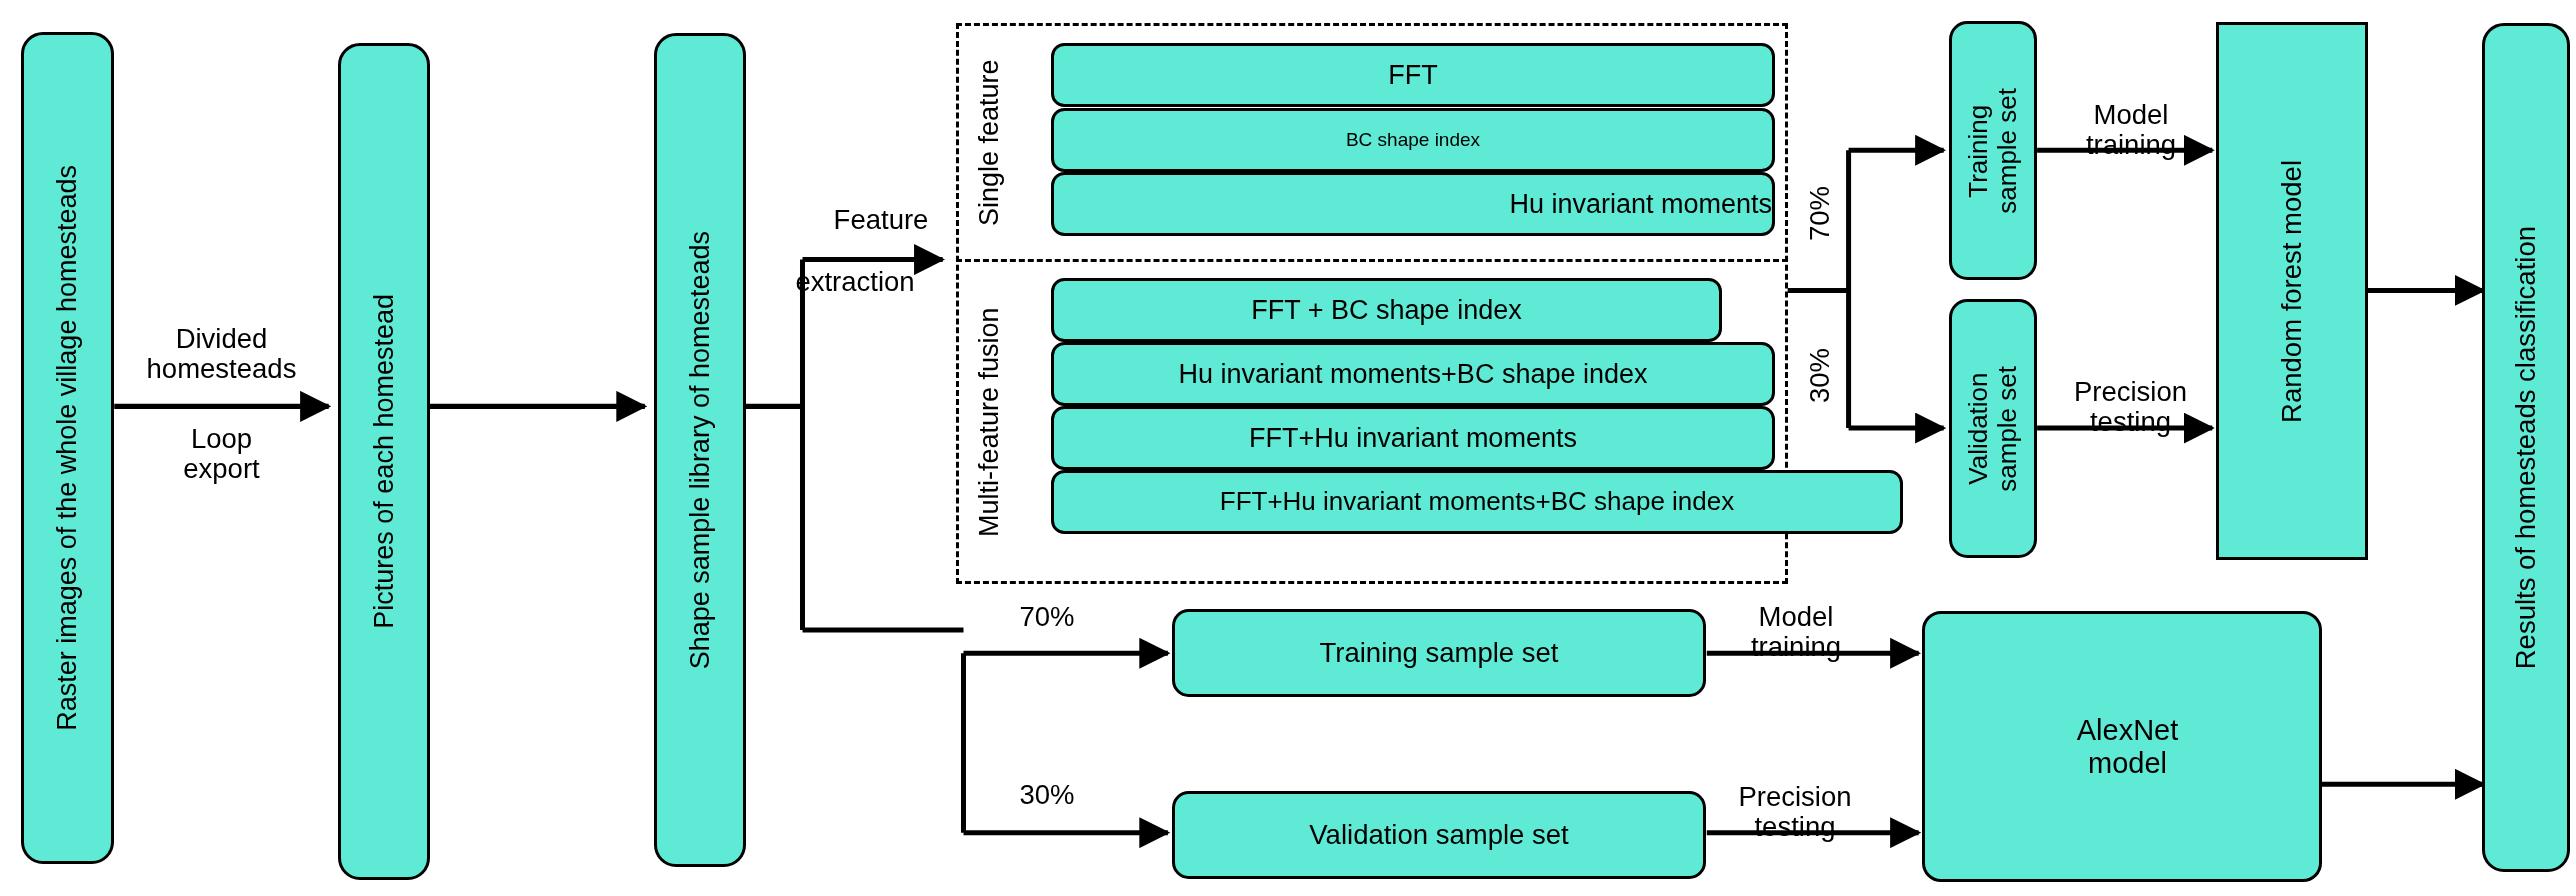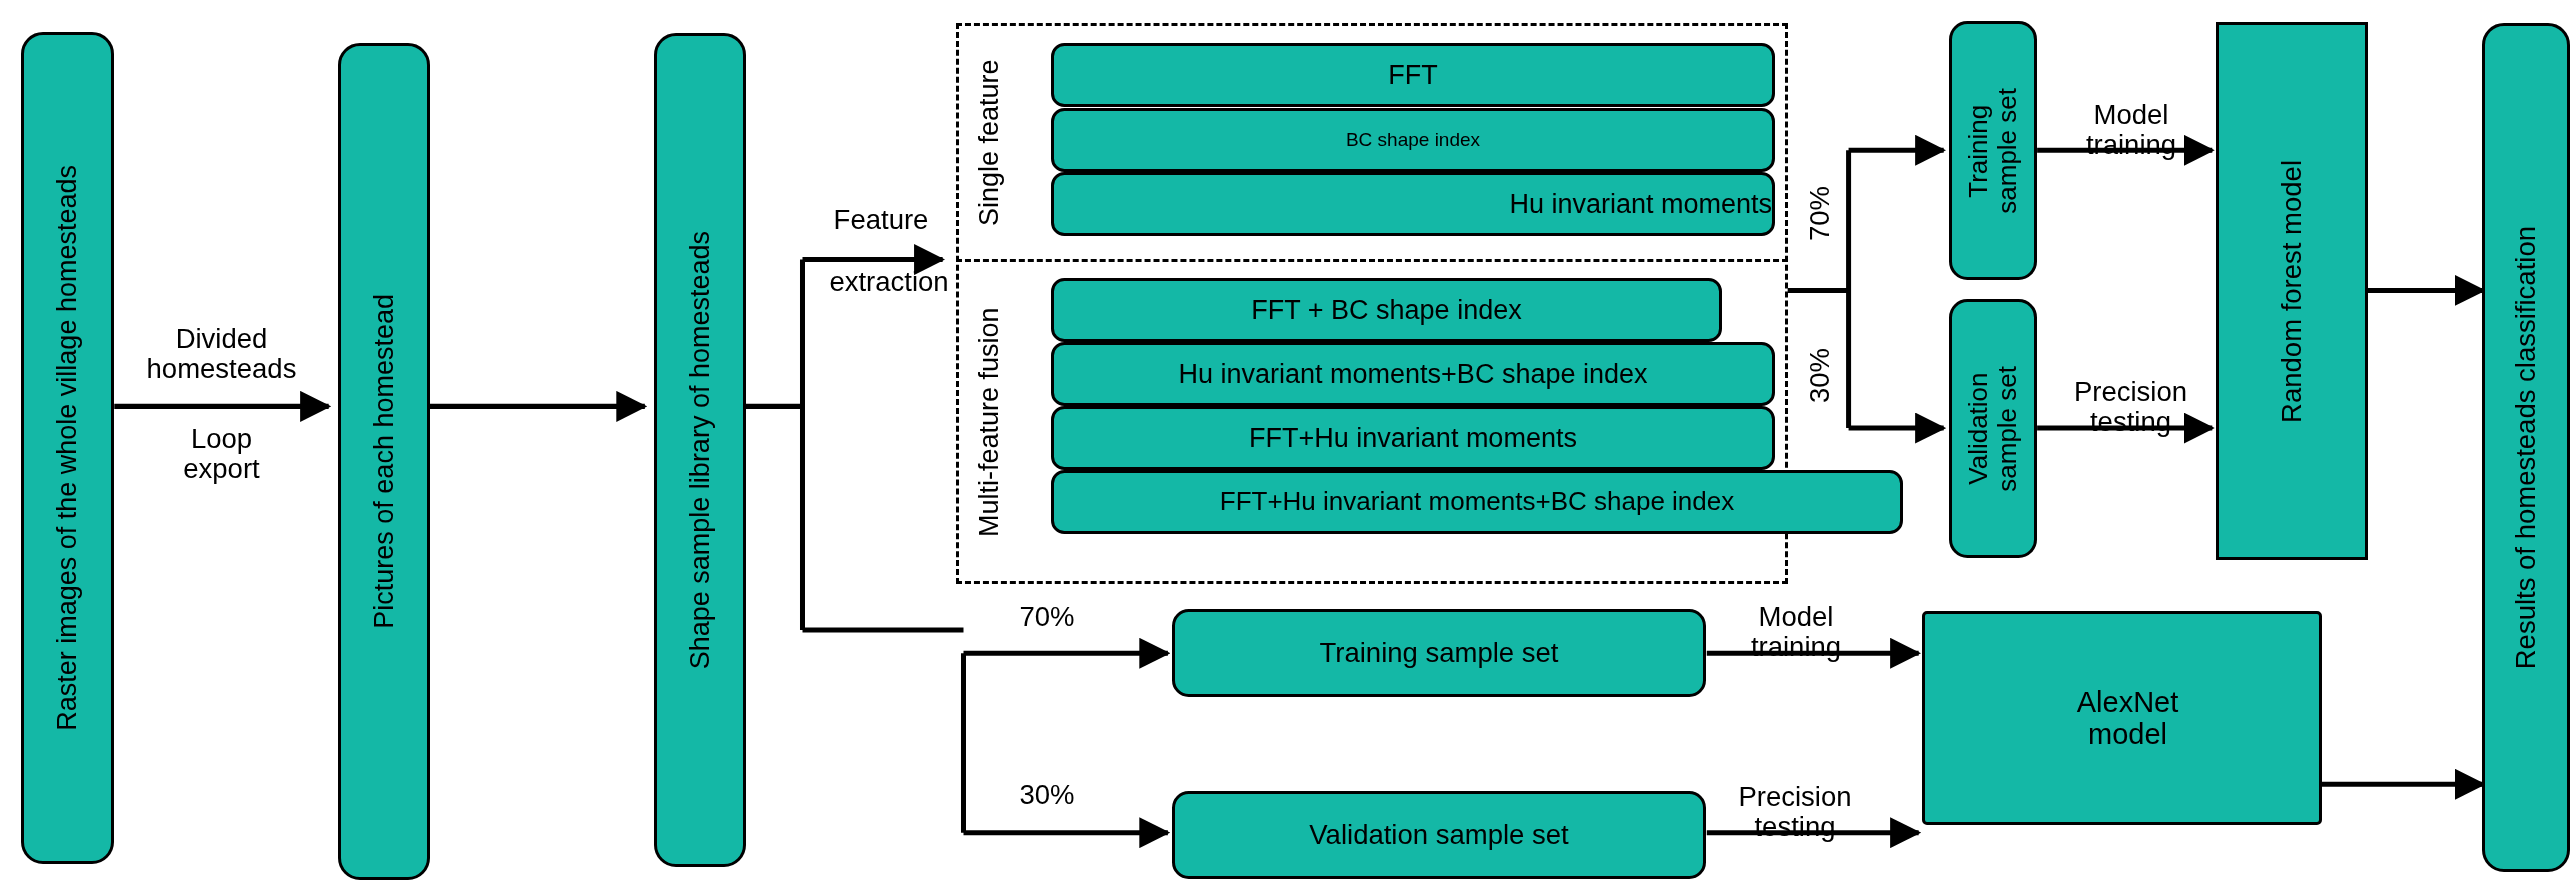--- a/index.html
+++ b/index.html
@@ -10,21 +10,21 @@
     font-family:"Liberation Sans", sans-serif;
     overflow:hidden;
   }
   svg.wires{position:absolute;left:0;top:0;width:2576px;height:897px;pointer-events:none;}
 
   
   .node{
     position:absolute;
     box-sizing:border-box;
     border:3.3px solid #000;
-    background:#14b8a6;
+    background:#5eead4;
     display:flex;align-items:center;justify-content:center;
     text-align:center;
     color:#000;
     line-height:1.12;
   }
   .rounded{border-radius:22px;}
   .sharp{border-radius:0;}
   .vtext{
     writing-mode:vertical-rl;
     transform:rotate(180deg);
@@ -125,21 +125,21 @@
   <div class="node rounded" style="left:654px;top:33px;width:92px;height:834px;font-size:27px;">
     <span class="vtext">Shape sample library of homesteads</span>
   </div>
 
   <div class="elabel" style="left:117px;top:324px;width:209px;font-size:27.5px;">Divided
 homesteads</div>
   <div class="elabel" style="left:117px;top:424px;width:209px;font-size:27.5px;">Loop
 export</div>
 
   <div class="elabel" style="left:808px;top:205px;width:146px;font-size:27.5px;">Feature</div>
-  <div class="elabel" style="left:810px;top:267px;width:158px;font-size:27.5px;">extraction</div>
+  <div class="elabel" style="left:776px;top:267px;width:158px;font-size:27.5px;">extraction</div>
 
   <div class="dashgroup" style="left:956px;top:23.4px;width:832px;height:561px;"></div>
   <div class="dashdiv" style="left:956px;top:259px;width:832px;"></div>
 
   <div class="grouplabel" style="left:971px;top:33px;width:37px;height:219px;font-size:27px;">Single feature</div>
   <div class="grouplabel" style="left:971px;top:269px;width:37px;height:307px;font-size:27px;">Multi-feature fusion</div>
 
   <div class="node rounded" style="left:1051px;top:43px;width:724px;height:64px;font-size:27px;border-radius:13.3px;">
     <span>FFT</span>
   </div>
@@ -192,21 +192,21 @@
   </div>
   <div class="node rounded" style="left:1172px;top:791px;width:534px;height:88px;font-size:27.5px;border-radius:16.7px;">
     <span>Validation sample set</span>
   </div>
 
   <div class="elabel" style="left:1717px;top:602px;width:158px;font-size:27.5px;">Model
 training</div>
   <div class="elabel" style="left:1708px;top:782px;width:174px;font-size:27.5px;">Precision
 testing</div>
 
-  <div class="node rounded" style="left:1922px;top:611px;width:400px;height:214px;font-size:29px;border-radius:5px;padding-left:11px;">
+  <div class="node rounded" style="left:1922px;top:611px;width:400px;height:271px;font-size:29px;border-radius:19px;padding-left:11px;">
     <span class="htext">AlexNet
 model</span>
   </div>
 
   <div class="node rounded" style="left:2482px;top:23.4px;width:88px;height:849px;font-size:27.5px;">
     <span class="vtext">Results of homesteads classification</span>
   </div>
 
 </div>
 

